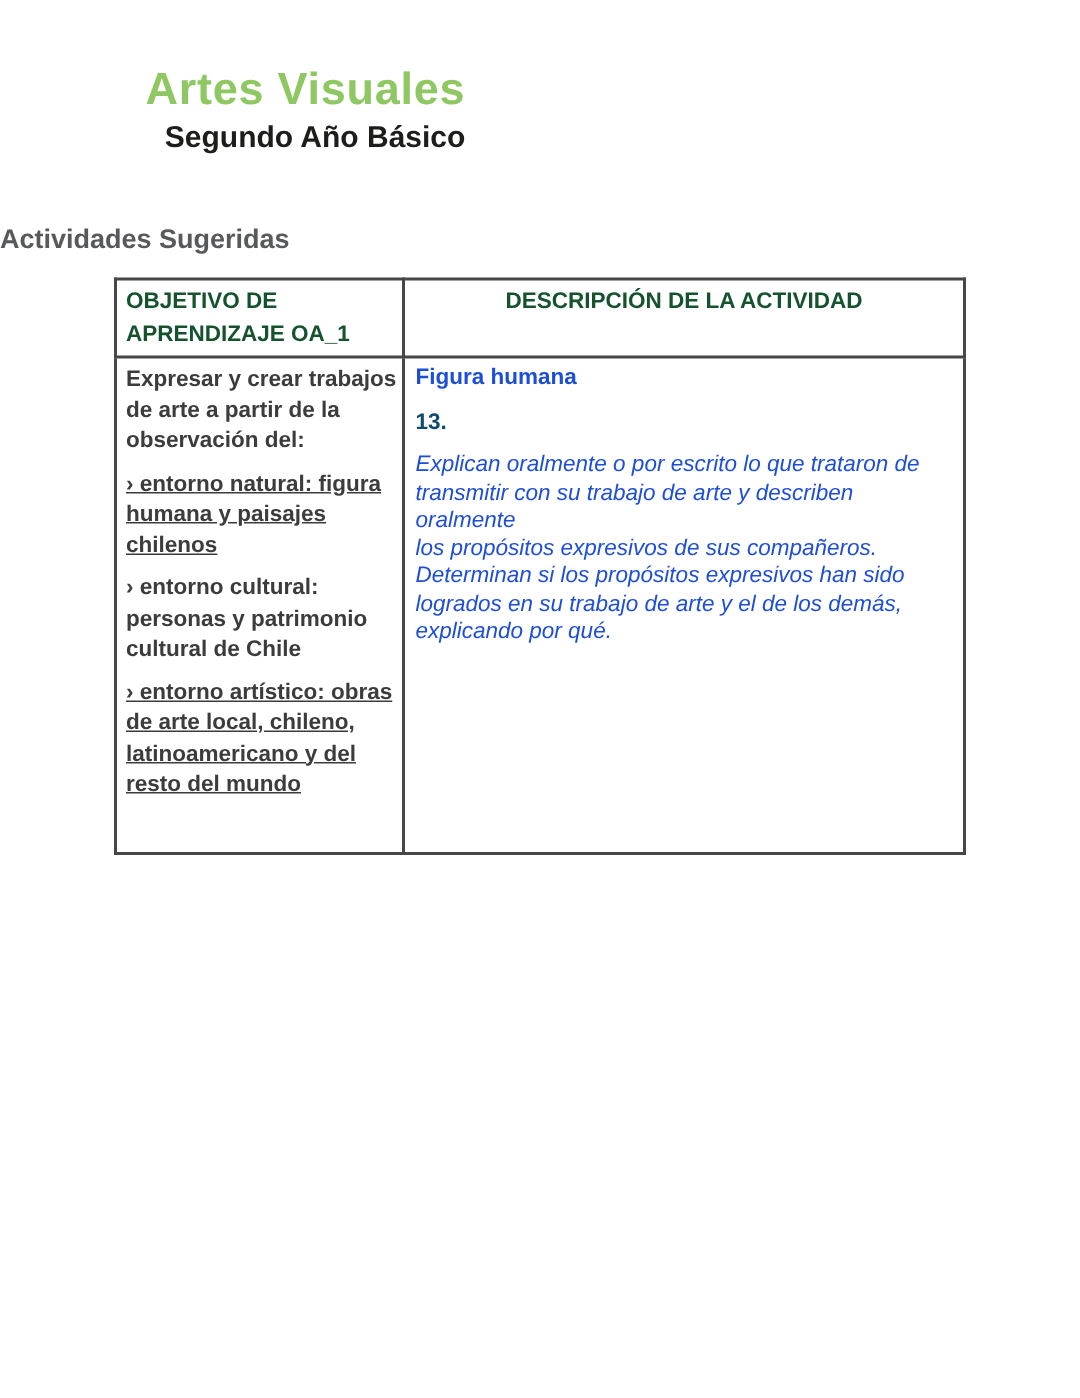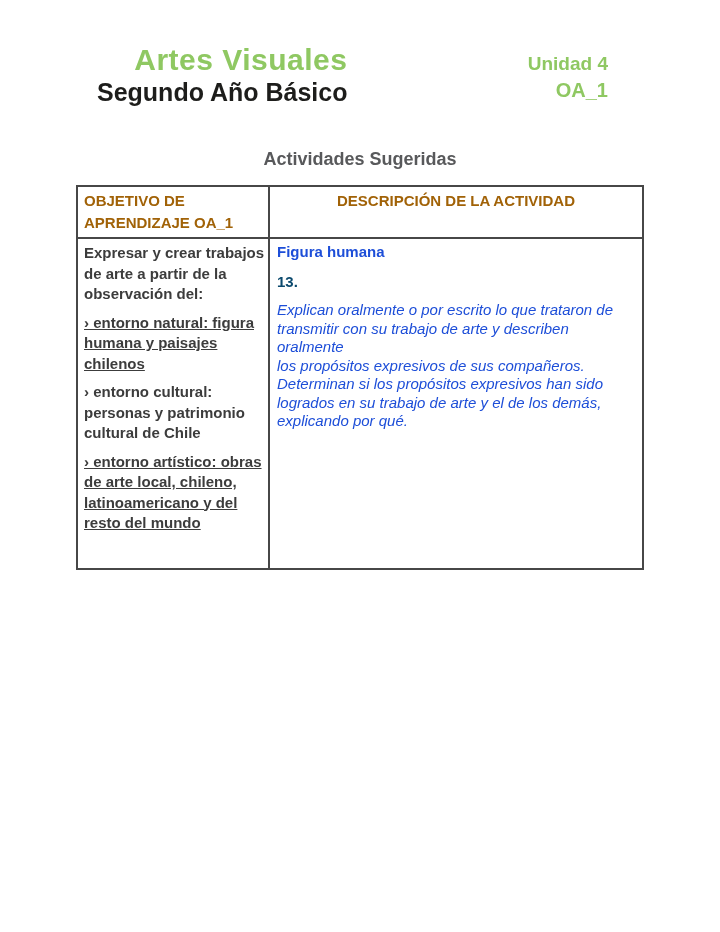--- a/index.html
+++ b/index.html
@@ -21,21 +21,21 @@
     text-align: right;
   }
   .course-title {
     font-size: 30px;
     font-weight: bold;
     color: #8FC862;
     line-height: 36px;
     letter-spacing: 0.5px;
   }
   .grade-subtitle {
-    font-size: 25px;
+    font-size: 20px;
     font-weight: bold;
     color: #1d1d1b;
     line-height: 24px;
     margin-top: 2px;
   }
   .header-right {
     position: absolute;
     right: 112px;
     top: 52px;
     text-align: right;
@@ -53,21 +53,20 @@
     line-height: 24px;
     margin-top: 3px;
   }
 
   
   .section-title {
     position: absolute;
     left: 0;
     top: 149px;
     width: 720px;
-    text-align: center;
     font-size: 18px;
     font-weight: bold;
     color: #58595B;
   }
 
   
   .activities-table {
     position: absolute;
     left: 76px;
     top: 185px;
@@ -78,21 +77,21 @@
   .activities-table th,
   .activities-table td {
     border: 2px solid #474747;
     vertical-align: top;
   }
   .col-objective { width: 192px; }
   .header-row th {
     height: 48px;
     font-size: 15px;
     font-weight: bold;
-    color: #a16207;
+    color: #14532d;
     line-height: 22px;
     padding: 3px 6px;
   }
   th.col-objective { text-align: left; }
   th.col-activity  { text-align: center; }
   .body-row td { height: 331px; }
 
   .objective-cell { padding: 4px 2px 4px 6px; }
   .obj-intro, .obj-item {
     margin: 0 0 8px 0;
@@ -132,24 +131,20 @@
 </head>
 <body>
 
 <div class="page">
 
   <div class="header-left">
     <div class="course-title">Artes Visuales</div>
     <div class="grade-subtitle">Segundo Año Básico</div>
   </div>
 
-  <div class="header-right">
-    <div class="unit-label">Unidad 4</div>
-    <div class="oa-label">OA_1</div>
-  </div>
 
   <div class="section-title">Actividades Sugeridas</div>
 
   <table class="activities-table">
     <tbody>
         <tr class="header-row">
       <th class="col-objective">OBJETIVO DE APRENDIZAJE OA_1</th>
       <th class="col-activity">DESCRIPCIÓN DE LA ACTIVIDAD</th>
     </tr>
     <tr class="body-row">

